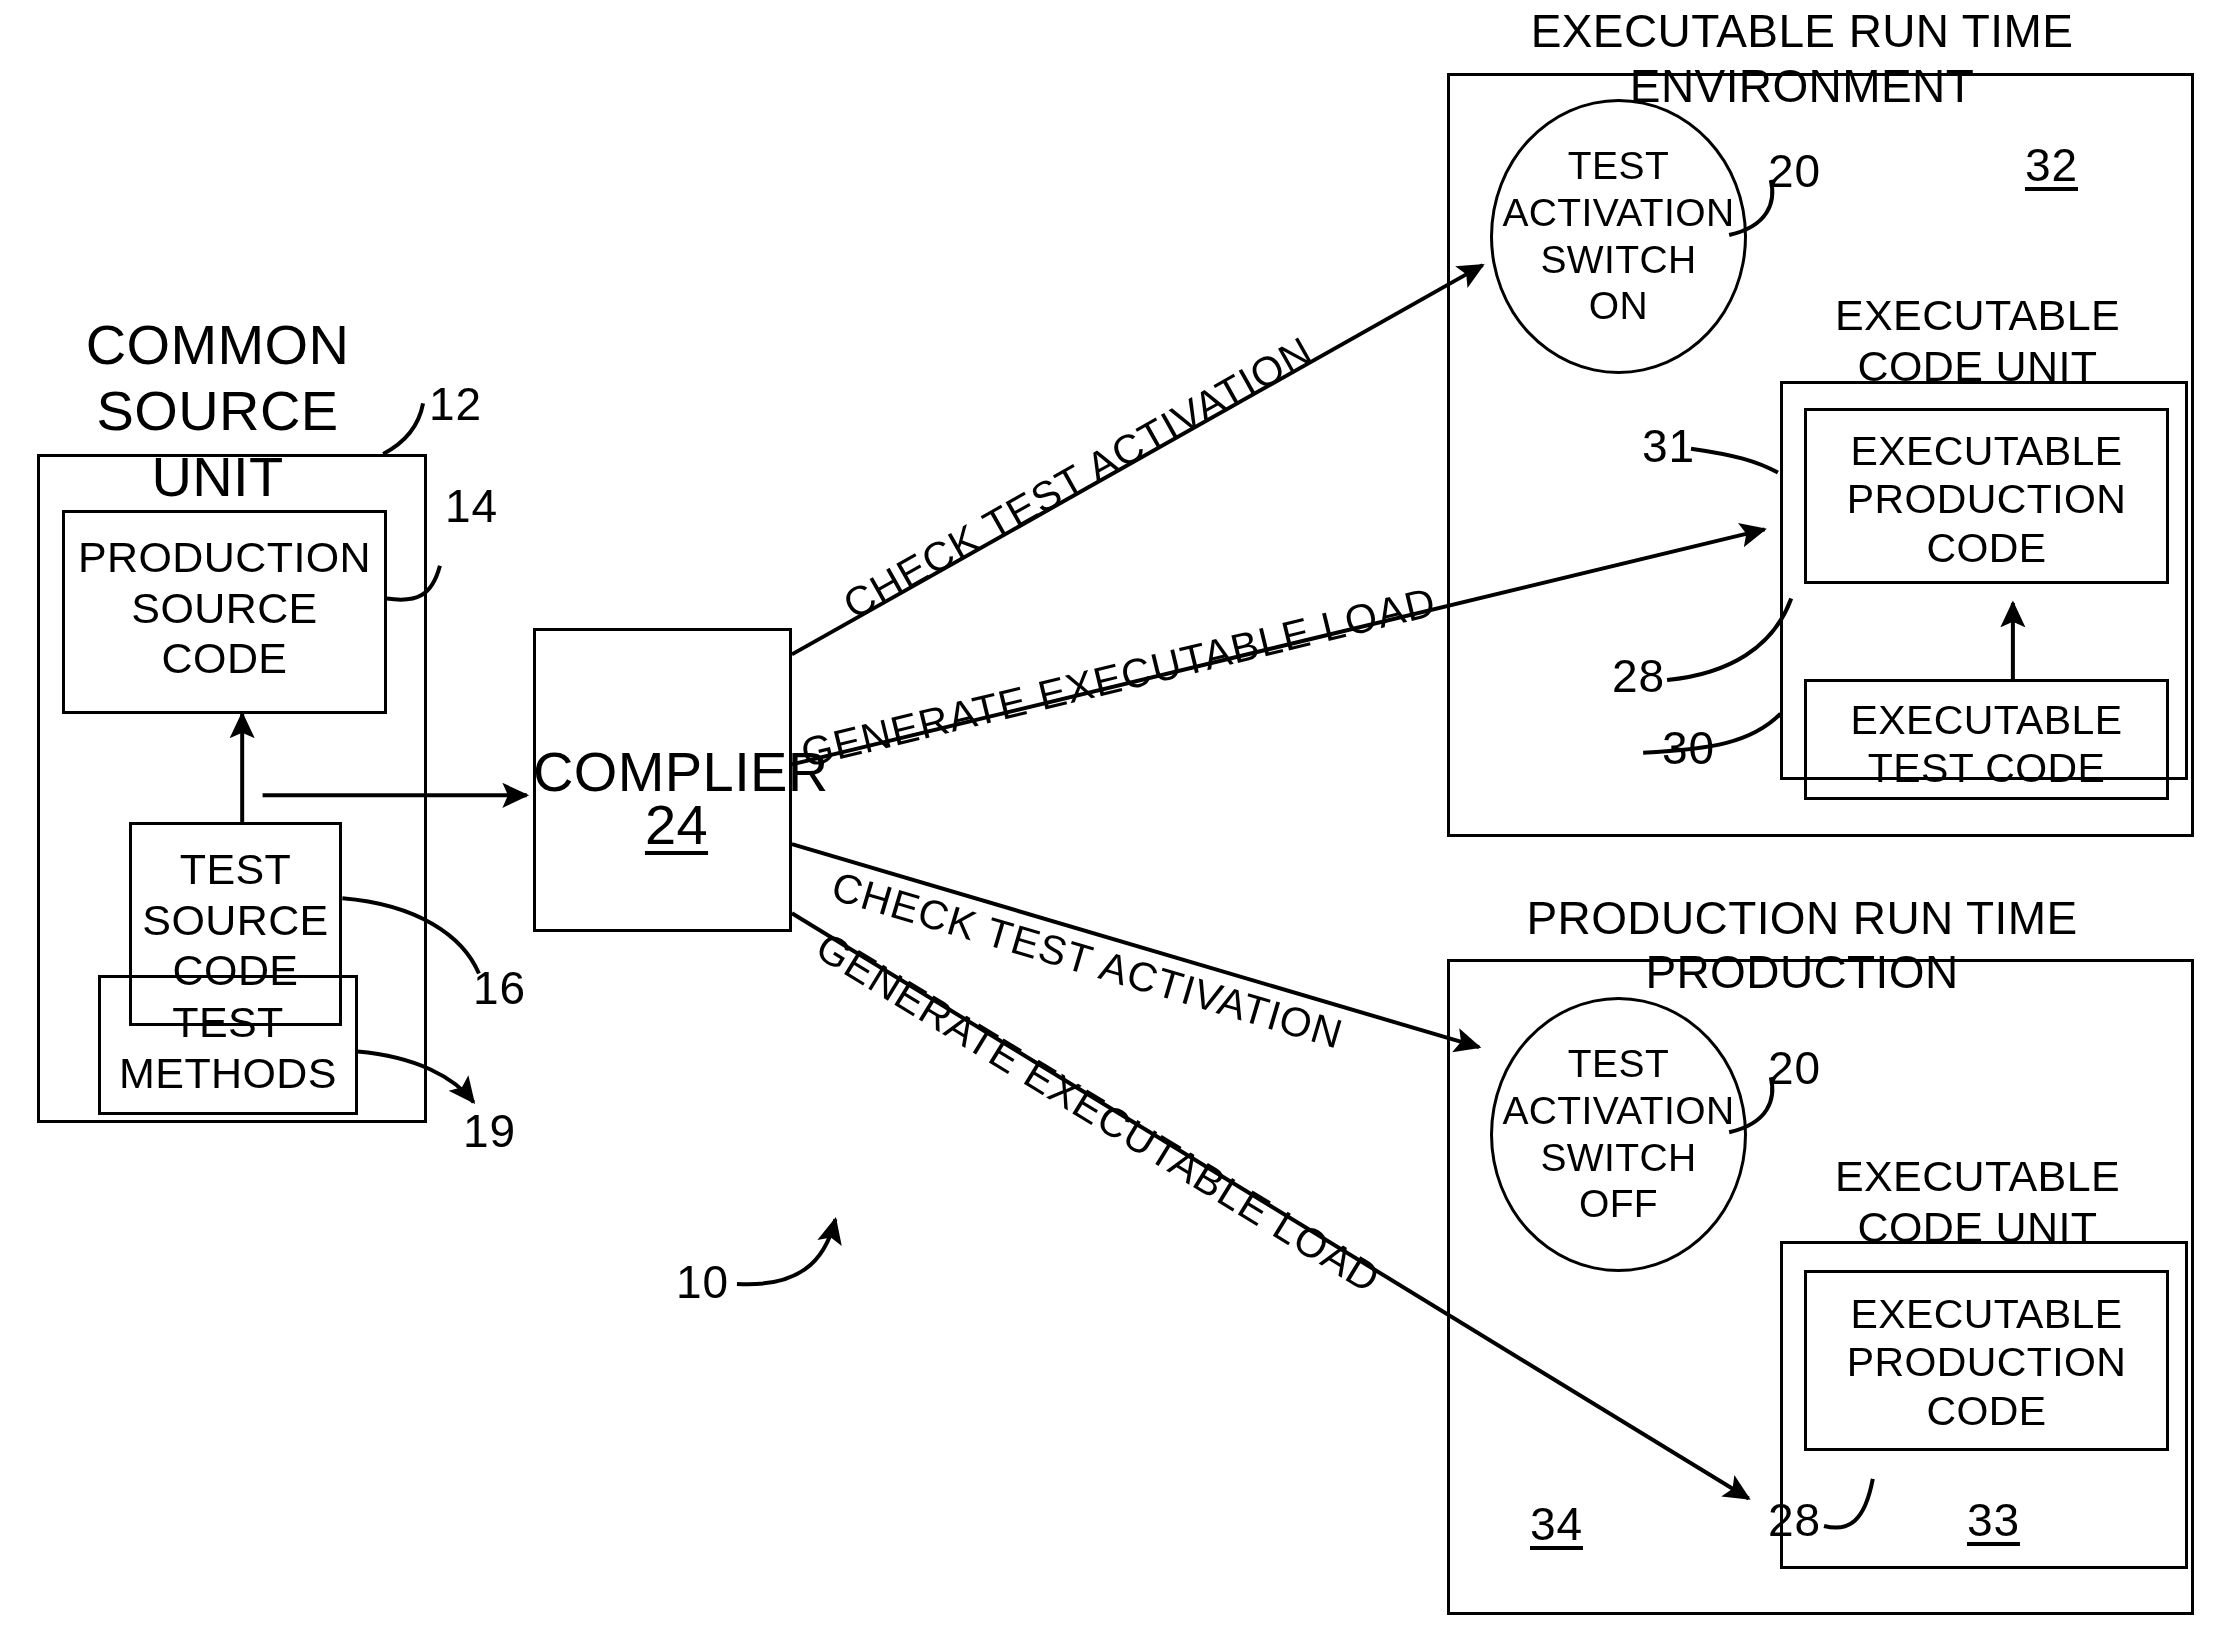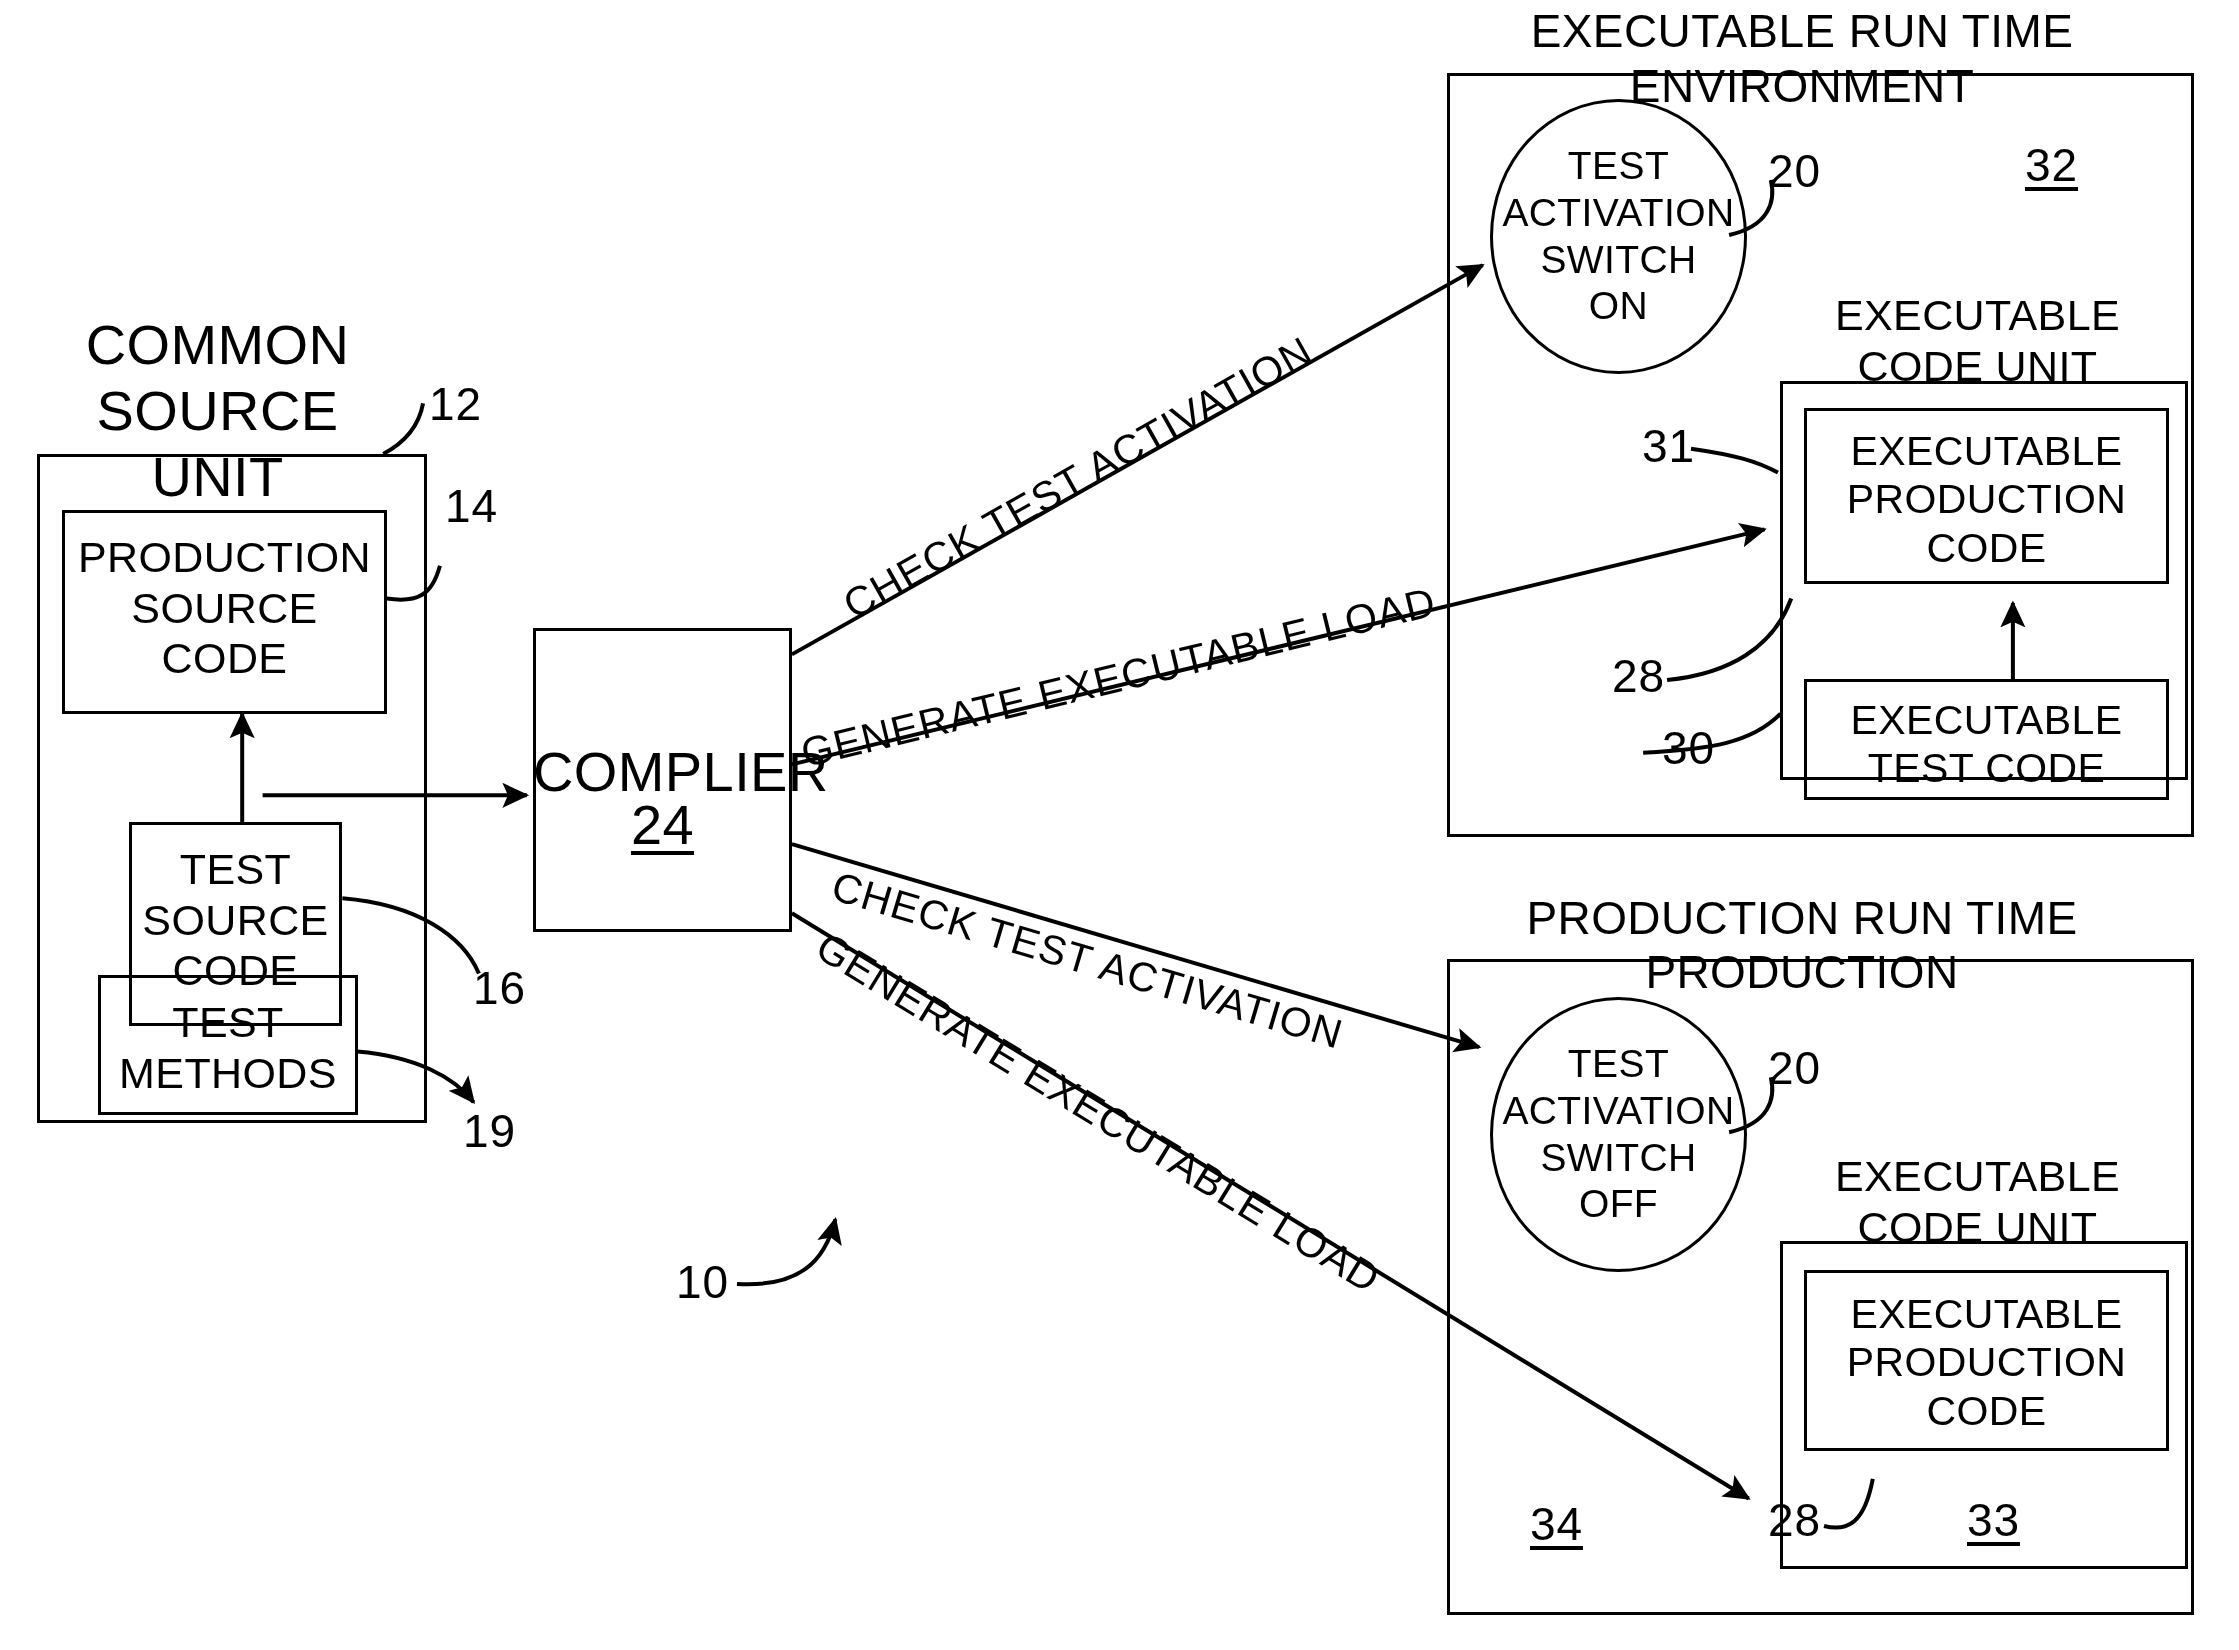--- a/index.html
+++ b/index.html
@@ -158,21 +158,21 @@
   <div class="boxlabel t48" style="left:98px; top:997px; width:260px;">TEST
 METHODS</div>
 
   <div class="refnum t52" style="left:429px; top:377px;">12</div>
   <div class="refnum t52" style="left:445px; top:479px;">14</div>
   <div class="refnum t52" style="left:473px; top:961px;text-align:center;">16</div>
   <div class="refnum t52" style="left:463px; top:1104px;">19</div>
 
   <div class="box" style="left:533px; top:628px; width:259px; height:304px;"></div>
   <div class="boxlabel t50" style="left:533px; top:739px; width:243px;">COMPLIER</div>
-  <div class="boxlabel t50" style="left:533px; top:792px; width:259px; text-decoration:underline; text-underline-offset:7px; text-decoration-thickness:3.5px;">24</div>
+  <div class="boxlabel t50" style="left:533px; top:792px; width:259px; text-decoration:underline; text-underline-offset:7px; text-decoration-thickness:3.5px;padding-left:14px;">24</div>
 
   <div class="diaglabel t46" style="left:847px; top:585px; transform: rotate(-29.4deg);">CHECK TEST ACTIVATION</div>
   <div class="diaglabel t46" style="left:802px; top:731px; transform: rotate(-13.6deg);">GENERATE EXECUTABLE LOAD</div>
   <div class="diaglabel t46" style="left:833px; top:862px; transform: rotate(16.5deg);">CHECK TEST ACTIVATION</div>
   <div class="diaglabel t46" style="left:820px; top:920px; transform: rotate(31.4deg);">GENERATE EXECUTABLE LOAD</div>
 
   <div class="refnum t52" style="left:676px; top:1255px;">10</div>
 
   <div class="caption t52" style="left:1365px; top:4.4px; width:874px;">EXECUTABLE RUN TIME ENVIRONMENT</div>
 

